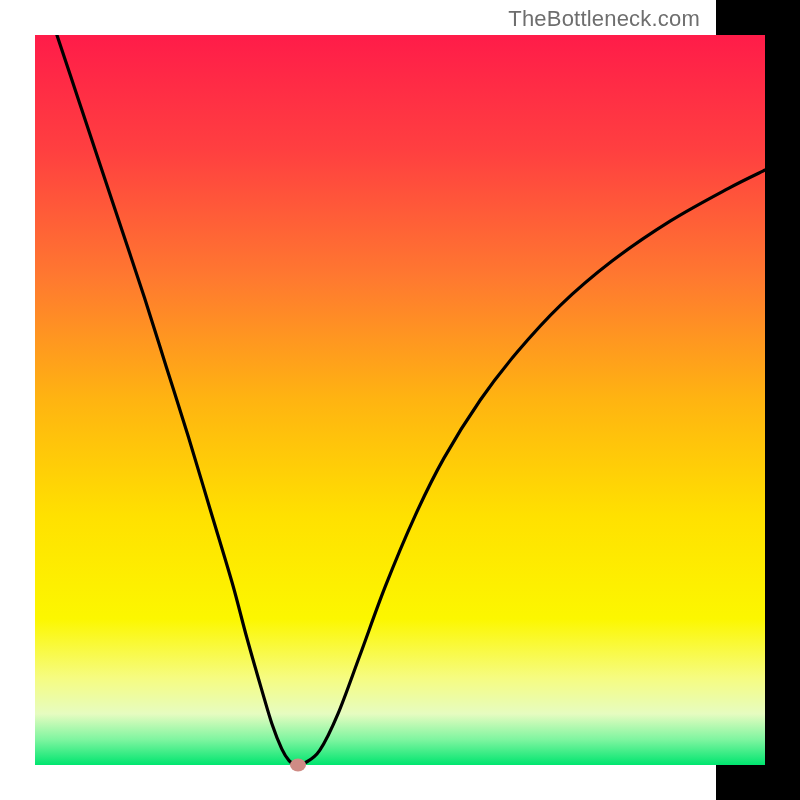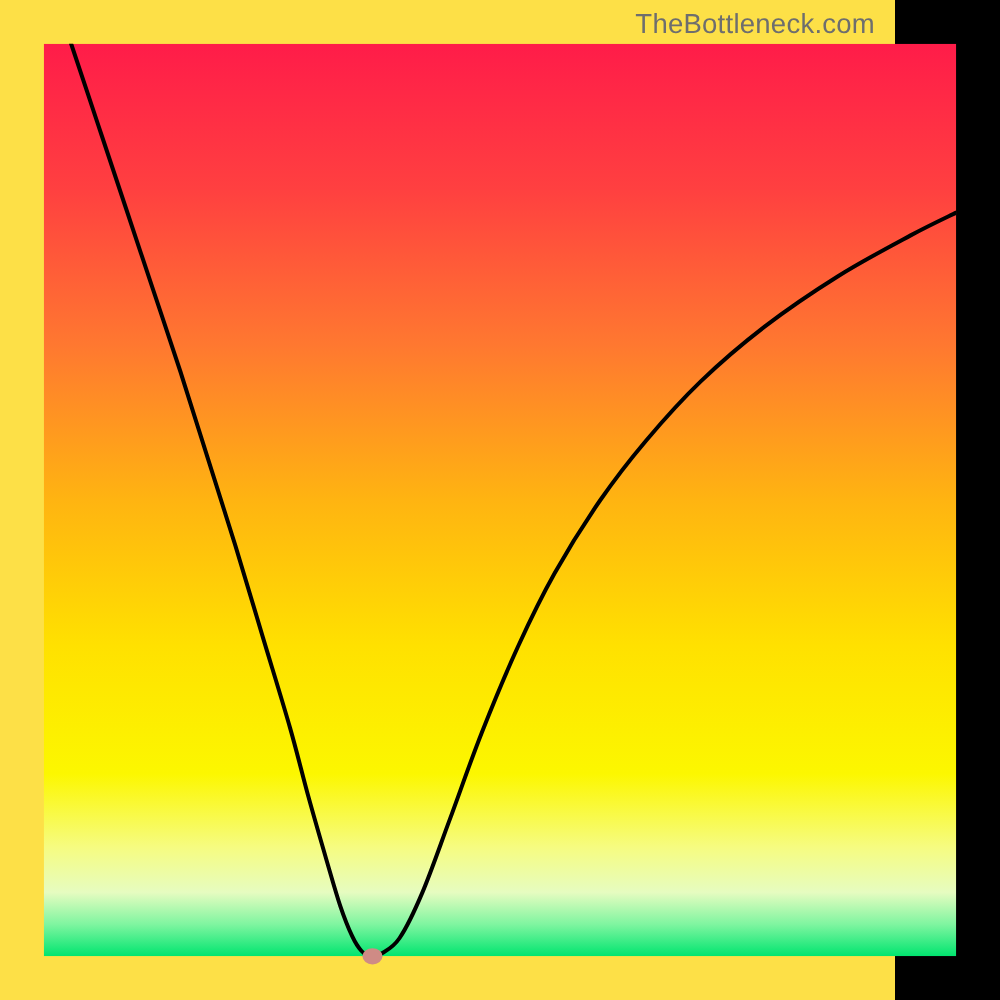--- a/index.html
+++ b/index.html
@@ -10,21 +10,21 @@
     background: #000;
     overflow: hidden;
     font-family: Arial, Helvetica, sans-serif;
   }
   .frame {
     position: absolute;
     top: 0;
     left: 0;
     width: 716px;
     height: 800px;
-    background: #fde047;
+    background: #ffffff;
   }
   .plot {
     position: absolute;
     top: 35px;
     left: 35px;
     width: 730px;
     height: 730px;
   }
   .gradient {
     position: absolute;

